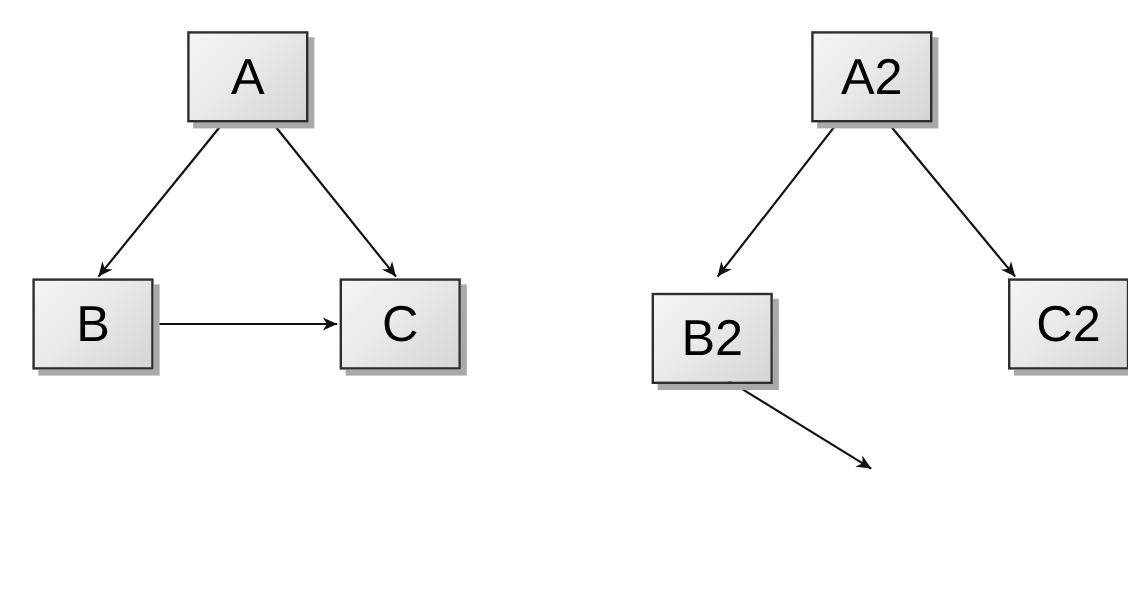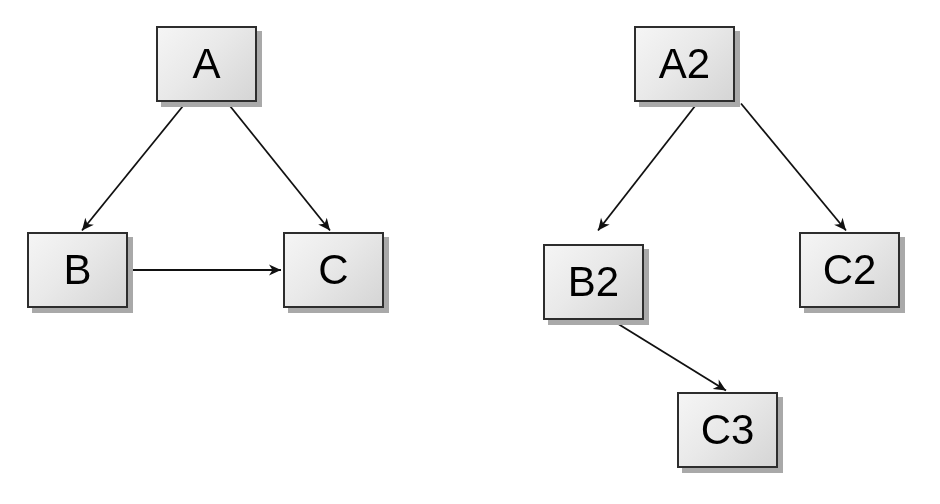--- a/index.html
+++ b/index.html
@@ -44,23 +44,23 @@
     font-size:42px;
     line-height:1;
     color:var(--label-color);
     letter-spacing:0px;
     user-select:none;
   }
   
   #node-a  {left:156px;top:26px;}
   #node-b  {left:27px; top:232px;}
   #node-c  {left:283px;top:232px;}
-  #node-a2 {left:634px;top:26px;text-align:right;}
+  #node-a2 {left:676px;top:26px;text-align:right;}
   #node-b2 {left:543px;top:244px;}
-  #node-c2 {left:799px;top:232px;}
+  #node-c2 {left:840px;top:232px;}
   #node-c3 {left:677px;top:392px;}
 </style>
 </head>
 <body>
 
 <div class="canvas">
 
   <svg class="edges-layer" width="940" height="504" viewBox="0 0 940 504" xmlns="http://www.w3.org/2000/svg">
     <defs>
       <marker id="arrowhead" markerUnits="userSpaceOnUse" markerWidth="14" markerHeight="12" refX="12.5" refY="6" orient="auto">
@@ -89,17 +89,14 @@
 
   <div class="node" id="node-a2">
     <span class="node-label">A2</span>
   </div>
   <div class="node" id="node-b2">
     <span class="node-label">B2</span>
   </div>
   <div class="node" id="node-c2">
     <span class="node-label">C2</span>
   </div>
-  <div class="node" id="node-c3">
-    <span class="node-label">C3</span>
-  </div>
 
 </div>
 
 </body></html>

